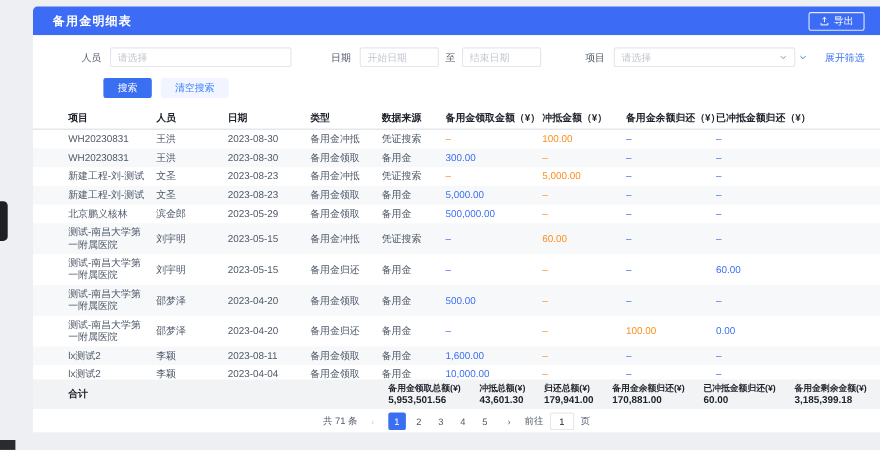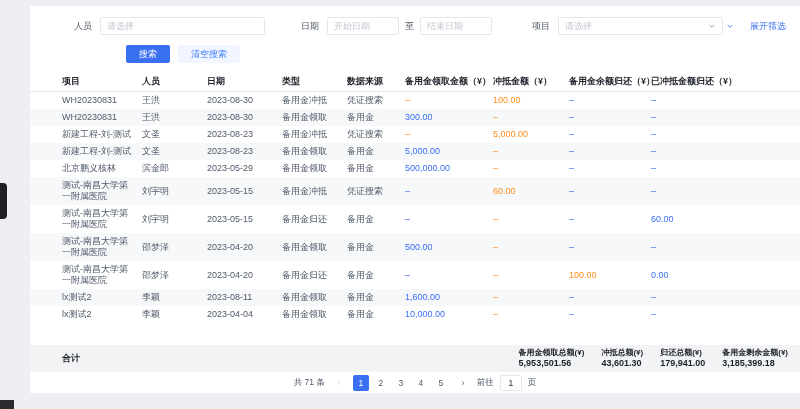--- a/index.html
+++ b/index.html
@@ -28,21 +28,21 @@
   .lbl-person { margin-left:44px; }
   .lbl-date { margin-left:36px; }
   .date-input { width:72px; }
   .date-sep { font-size:9px; color:#4e5969; margin:0 6px; }
   .lbl-project { margin-left:40px; }
   .select-box { width:165px; height:18px; border:1px solid #e5e6eb; border-radius:2px; display:flex; align-items:center; justify-content:space-between; padding:0 6px; cursor:pointer; background:#fff; }
   .select-box .ph { font-size:9px; color:#c2c7d0; }
   .expand-link { margin-left:auto; display:flex; align-items:center; gap:16px; color:#3a6ff2; font-size:9px; cursor:pointer; white-space:nowrap; }
 
   
-  .action-row { display:flex; gap:8px; padding:9px 0 9px 96px; flex:0 0 auto; }
+  .action-row { display:flex; gap:8px; padding:9px 0 9px 64px; flex:0 0 auto; }
   .btn { height:18px; font-size:9px; border:none; border-radius:2px; cursor:pointer; padding:0 13px; }
   .btn-primary { background:#3a6ff2; color:#ffffff; }
   .btn-secondary { background:#f0f5ff; color:#4080ff; }
 
   
   .table-wrap { flex:1 1 auto; overflow:hidden; }
   table { width:100%; border-collapse:collapse; table-layout:fixed; }
   col.c1{width:112px} col.c2{width:65px} col.c3{width:75px} col.c4{width:65px} col.c5{width:58px}
   col.c6{width:88px} col.c7{width:76px} col.c8{width:82px} col.c9{width:149px}
   th { text-align:left; font-size:9px; font-weight:600; color:#1d2129; padding:4px 8px 4px 0; line-height:11px; border-bottom:1px solid #e5e6eb; white-space:nowrap; overflow:hidden; }
@@ -69,20 +69,31 @@
 </style>
 </head>
 <body>
 
 <div class="page">
   <div class="side-handle"></div>
   <div class="corner-bl"></div>
 
   <div class="app">
 
+    <div class="topbar">
+      <span class="title">备用金明细表</span>
+      <button class="export-btn">
+        <span style="display:inline-flex;">
+          <svg width="9" height="9" viewBox="0 0 12 12">
+              <path d="M6 7V1M3.6 3.2L6 .9l2.4 2.3M1.8 7.8v2.4h8.4V7.8" stroke="#ffffff" fill="none" stroke-width="1.2"></path>
+            </svg>
+        </span>
+        <span>导出</span>
+      </button>
+    </div>
 
     <div class="card">
 
       <div class="filter-row">
         <span class="f-label lbl-person">人员</span>
         <input class="f-input person-input" placeholder="请选择" style="">
         <span class="f-label lbl-date">日期</span>
         <input class="f-input date-input" placeholder="开始日期" style="">
         <span class="date-sep">至</span>
         <input class="f-input date-input" placeholder="结束日期" style="">
@@ -271,20 +282,28 @@
             </div>
             <div class="total">
               <div class="t-label">冲抵总额(¥)</div>
               <div class="t-value">43,601.30</div>
             </div>
             <div class="total">
               <div class="t-label">归还总额(¥)</div>
               <div class="t-value">179,941.00</div>
             </div>
             <div class="total">
+              <div class="t-label">备用金余额归还(¥)</div>
+              <div class="t-value">170,881.00</div>
+            </div>
+            <div class="total">
+              <div class="t-label">已冲抵金额归还(¥)</div>
+              <div class="t-value">60.00</div>
+            </div>
+            <div class="total">
               <div class="t-label">备用金剩余金额(¥)</div>
               <div class="t-value">3,185,399.18</div>
             </div>
           </div>
       </div>
 
       <div class="pagination">
         <span class="pg-text">共 71 条</span>
         <button class="pg-btn prev">‹</button>
         <span style="display:inline-flex;gap:4px;">

